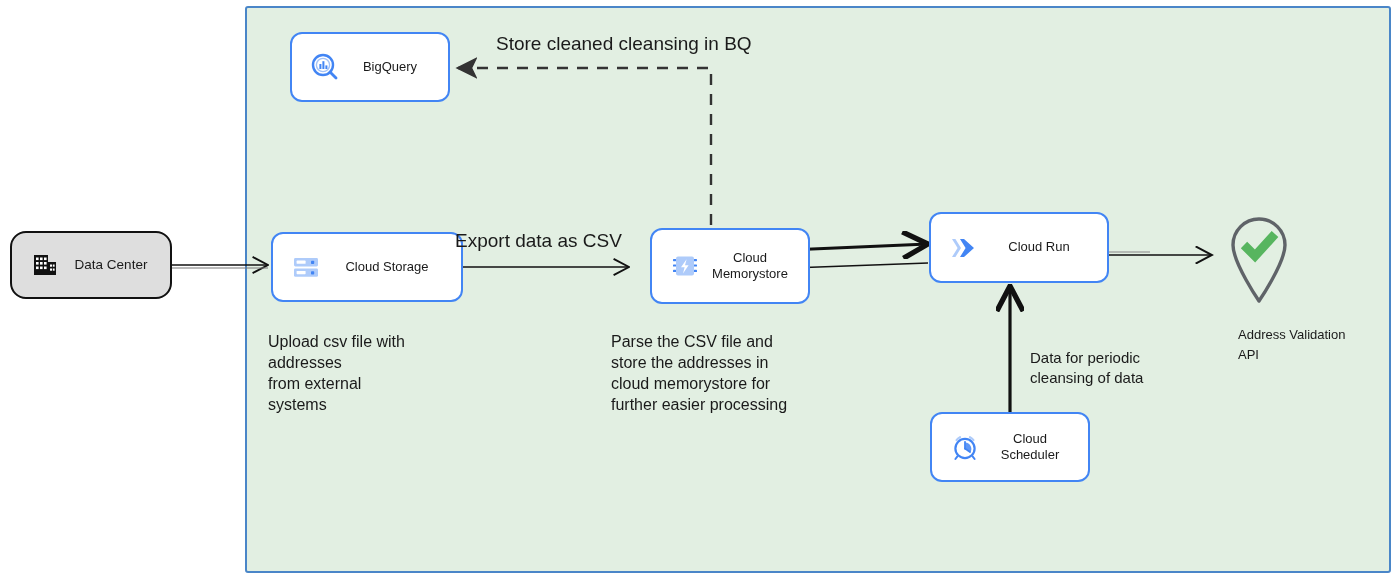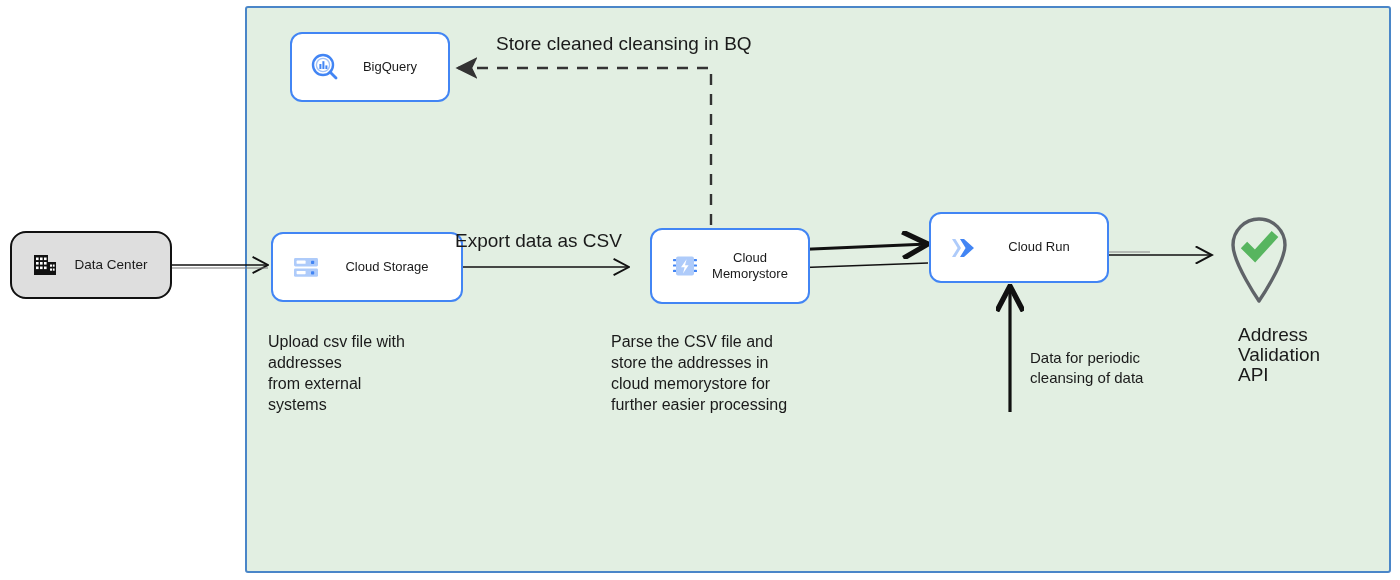--- a/index.html
+++ b/index.html
@@ -90,21 +90,21 @@
   .annot.lg { font-size: 19px; line-height: 25px; }
   .annot.md { font-size: 16px; line-height: 21px; }
   .annot.sm { font-size: 15px; line-height: 20px; }
 
   
   .pin-wrap {
     position: absolute;
   }
   .pin-caption {
     position: absolute;
-    font-size: 19px;
+    font-size: 13px;
     line-height: 20px;
     color: #1a1a1a;
     white-space: pre-line;
   }
 </style>
 </head>
 <body>
 
 <div id="canvas">
 
@@ -231,20 +231,35 @@
     <div class="node gcp" style="left:929px; top:212px; width:180px; height:71px;">
       <span class="node-icon">
         <svg width="32" height="28" viewBox="0 0 32 28" xmlns="http://www.w3.org/2000/svg">
           <path d="M4,5 L9.6,14 L4,23 L7.4,23 L13,14 L7.4,5 Z" fill="#aecbfa"></path>
           <path d="M12,5 L17.6,14 L12,23 L16,23 L26,14 L16,5 Z" fill="#4285f4"></path>
         </svg>
       </span>
       <span class="node-label">Cloud Run</span>
     </div>
 
+    <div class="node gcp" style="left:930px; top:412px; width:160px; height:70px;">
+      <span class="node-icon">
+        <svg width="32" height="32" viewBox="0 0 32 32" xmlns="http://www.w3.org/2000/svg">
+          <circle cx="16" cy="17.5" r="9.6" fill="none" stroke="#4285f4" stroke-width="2.2"></circle>
+          <path d="M16,17.5 L16,10.8" stroke="#4285f4" stroke-width="1.8" stroke-linecap="round"></path>
+          <path d="M16,17.5 L21,21" stroke="#4285f4" stroke-width="1.8" stroke-linecap="round"></path>
+          <path d="M16.2,11.6 a6.4,6.4 0 0 1 5.1,9.9 L16.2,17.6 Z" fill="#4285f4" opacity="0.85"></path>
+          <path d="M7.6,9.2 a8,8 0 0 1 3.4,-3" fill="none" stroke="#aecbfa" stroke-width="2.2" stroke-linecap="round"></path>
+          <path d="M24.4,9.2 a8,8 0 0 0 -3.4,-3" fill="none" stroke="#aecbfa" stroke-width="2.2" stroke-linecap="round"></path>
+          <line x1="8.4" y1="25.4" x2="6.4" y2="28" stroke="#4285f4" stroke-width="2" stroke-linecap="round"></line>
+          <line x1="23.6" y1="25.4" x2="25.6" y2="28" stroke="#4285f4" stroke-width="2" stroke-linecap="round"></line>
+        </svg>
+      </span>
+      <span class="node-label">Cloud Scheduler</span>
+    </div>
 
     <div class="pin-wrap" style="left:1213px; top:205px; width:92px; height:100px;">
       <svg width="92" height="100" viewBox="0 0 92 100" xmlns="http://www.w3.org/2000/svg">
         <path d="M46,96 C46,96 20,58 20,40 a26,26 0 1 1 52,0 C72,58 46,96 46,96 Z" fill="none" stroke="#5f6368" stroke-width="3.4" stroke-linejoin="round"></path>
         <path d="M31,40 L42,51 L62,29" fill="none" stroke="#57b55f" stroke-width="9" stroke-linecap="butt" stroke-linejoin="miter"></path>
       </svg>
     </div>
     <div class="pin-caption" style="left:1238px; top:325px; width:150px;">Address Validation
 API</div>
 

